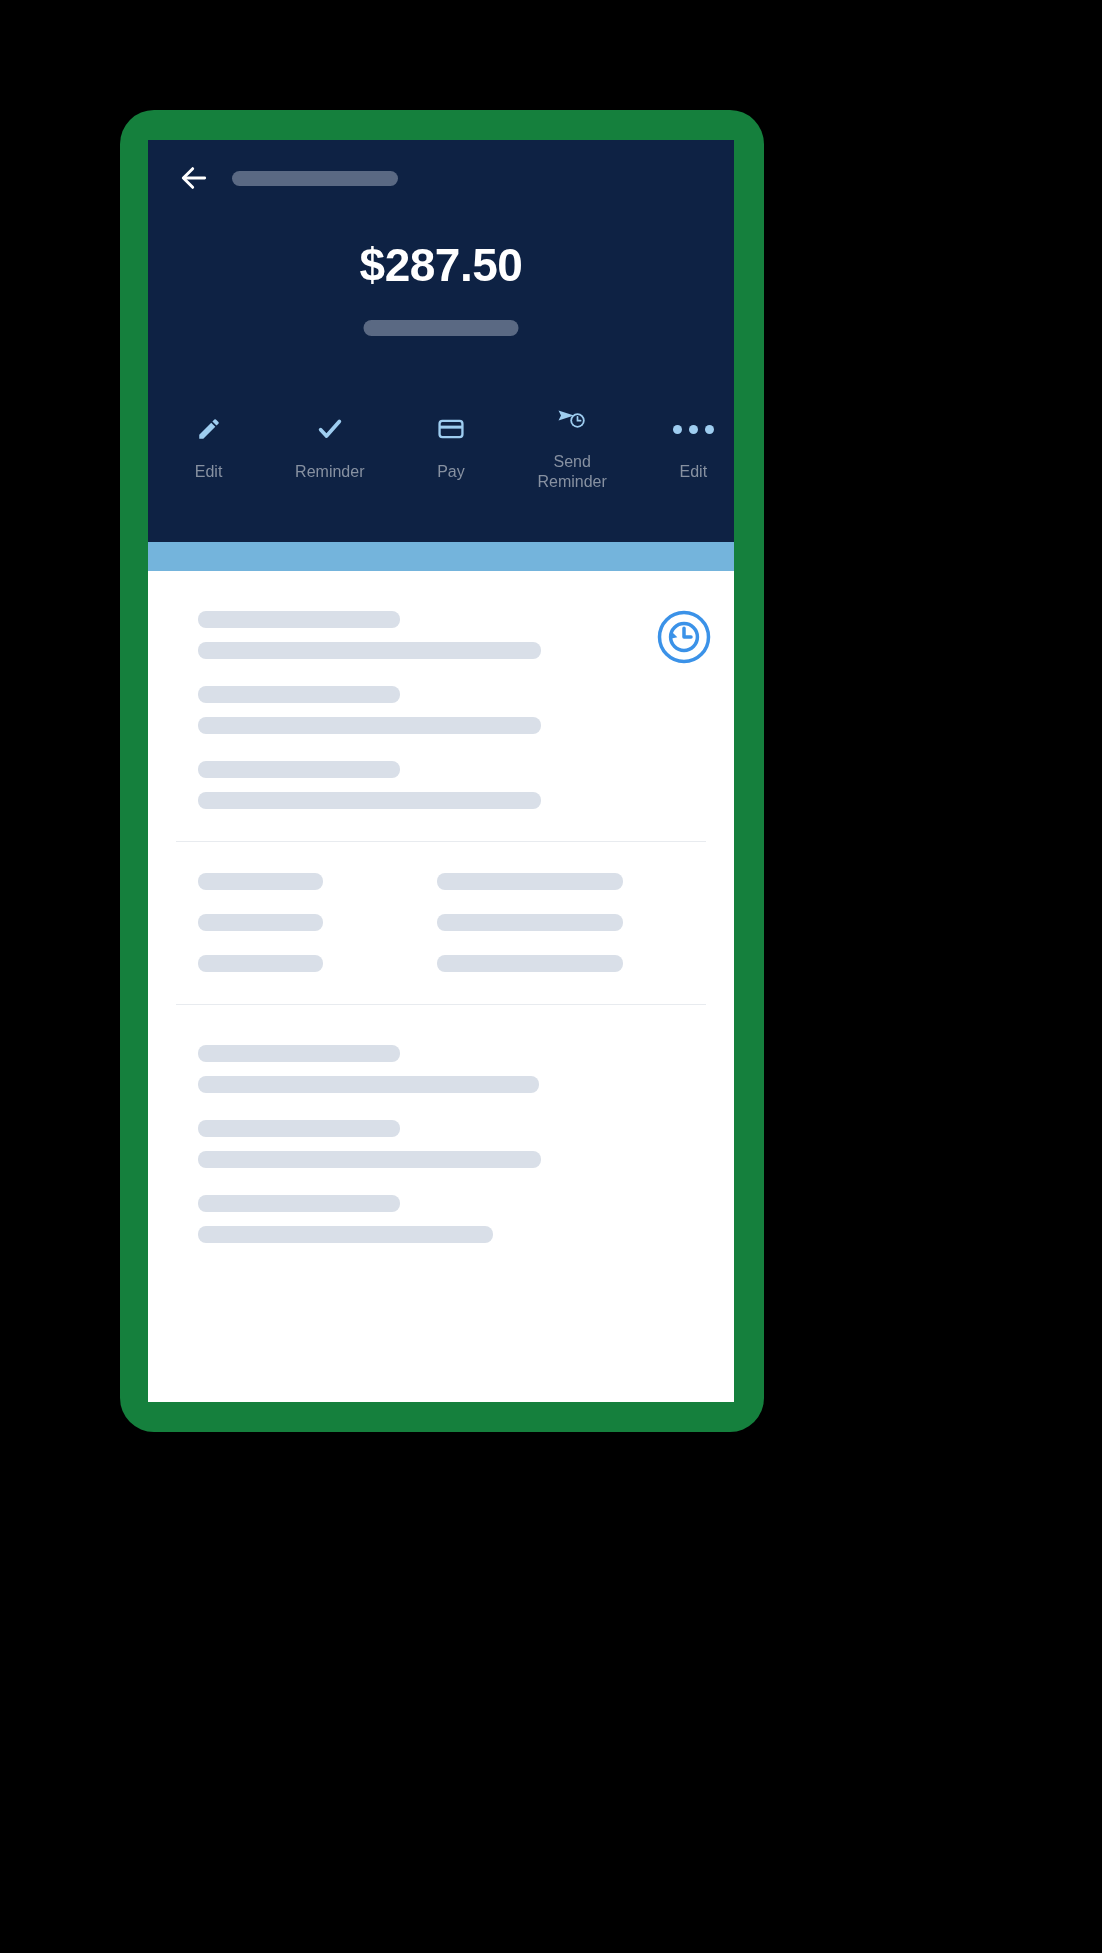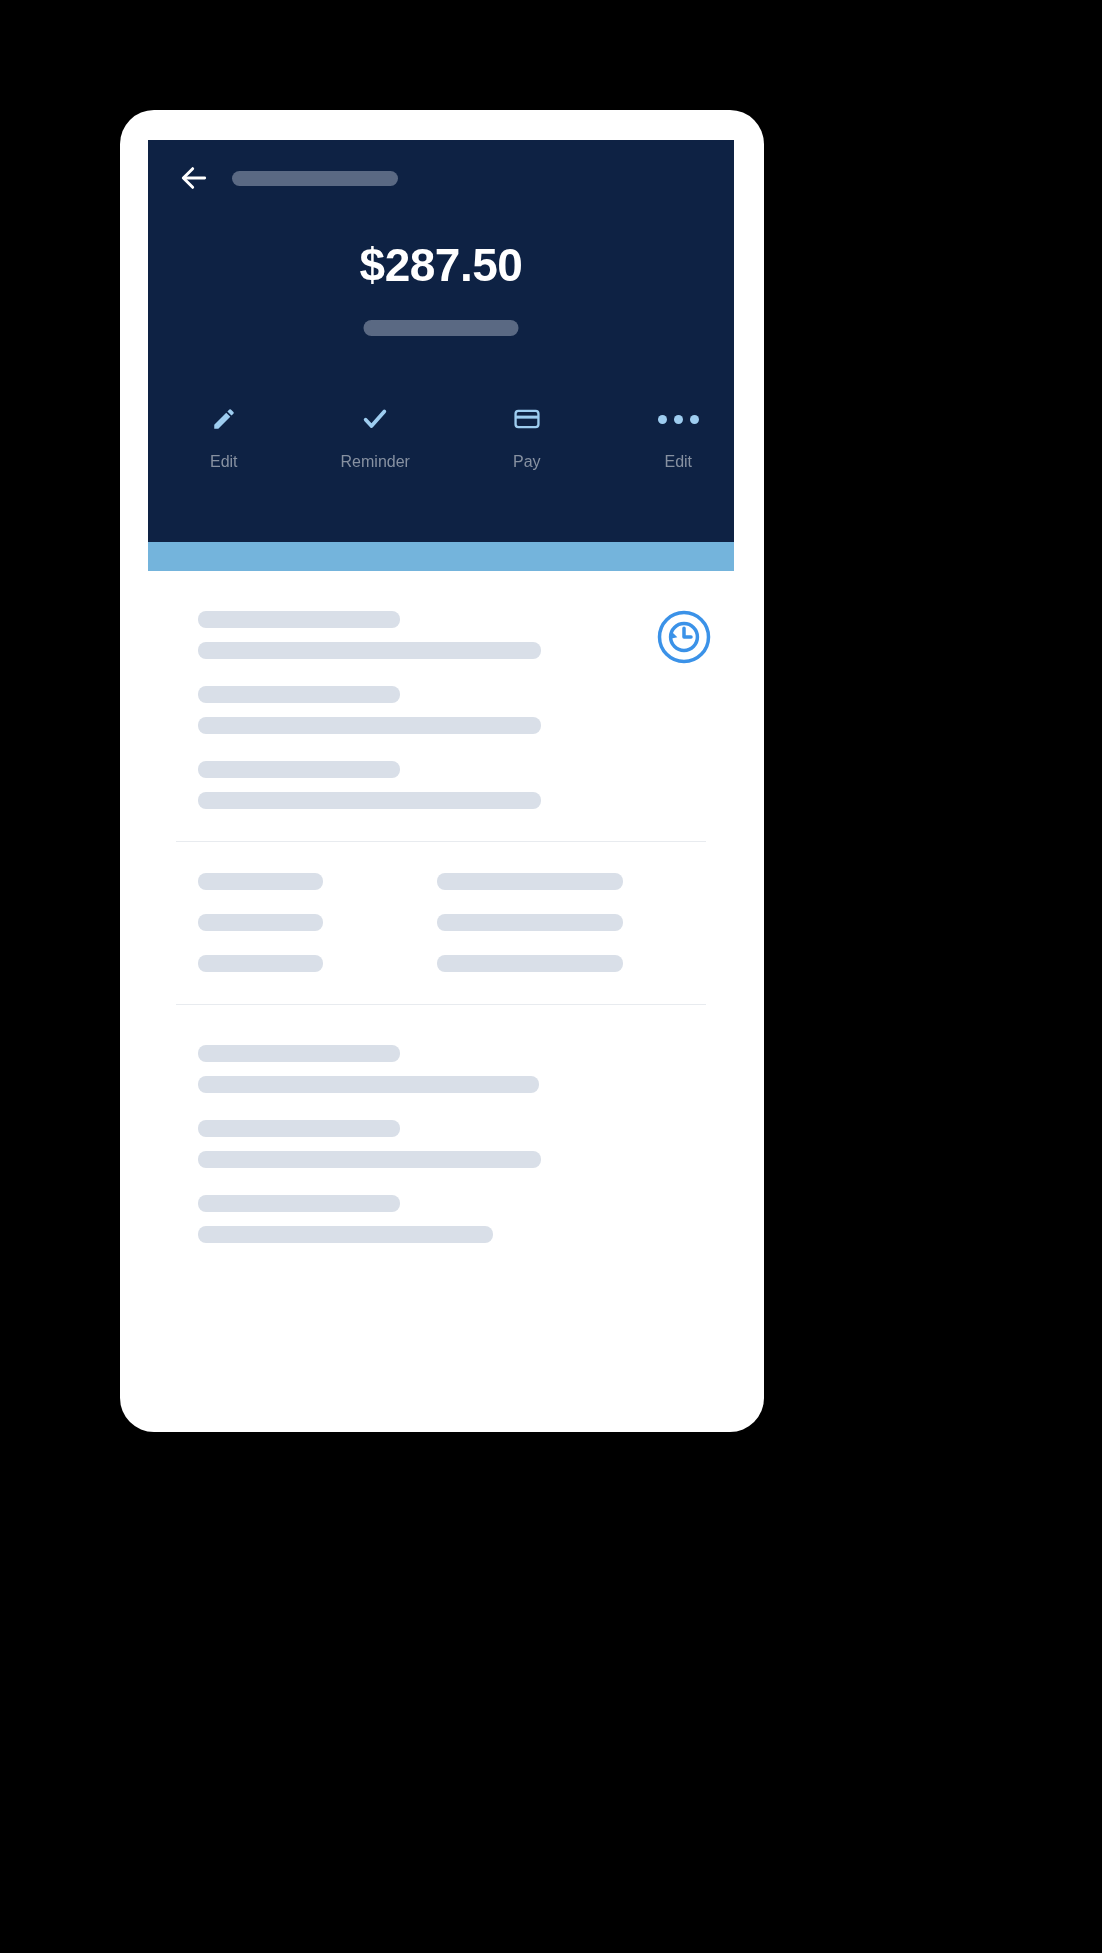--- a/index.html
+++ b/index.html
@@ -10,21 +10,21 @@
     font-family:"Liberation Sans", sans-serif;
     overflow:hidden;
     position:relative;
   }
 
   
   #phone-frame{
     position:absolute;
     left:120px; top:110px;
     width:644px; height:1322px;
-    background:#ffffff;
+    background:#15803d;
     border-radius:34px;
     overflow:hidden;
   }
 
   
   #phone-screen{
     position:absolute;
     left:28px; top:30px;
     width:586px; height:1262px;
     background:#ffffff;
@@ -209,20 +209,32 @@
         <div class="action">
           <div class="action-icon">
             <svg width="28" height="28" viewBox="0 0 24 24" fill="none" stroke="#9ecdf0" stroke-width="2">
               <rect x="2.2" y="5" width="19.6" height="14" rx="2.4"></rect>
               <line x1="2.2" y1="10.4" x2="21.8" y2="10.4" stroke-width="2.6"></line>
             </svg>
           </div>
           <div class="action-label">Pay</div>
         </div>
 
+        <div class="action">
+          <div class="action-icon">
+            <svg width="30" height="28" viewBox="0 0 30 28">
+              <path d="M1.5 5.5 L17 10.5 L1.5 15.5 L4 10.5 Z" fill="#9ecdf0"></path>
+              <circle cx="20.5" cy="15.5" r="7.2" fill="#9ecdf0"></circle>
+              <circle cx="20.5" cy="15.5" r="5.4" fill="#0e2244"></circle>
+              <path d="M20.5 11.8 V15.7 H23.6" stroke="#9ecdf0" stroke-width="1.7" fill="none" stroke-linecap="round"></path>
+            </svg>
+          </div>
+          <div class="action-label">Send
+Reminder</div>
+        </div>
 
         <div class="action">
           <div class="action-icon">
             <div class="dots">
               <span></span>
                 <span></span>
                 <span></span>
             </div>
           </div>
           <div class="action-label">Edit</div>

